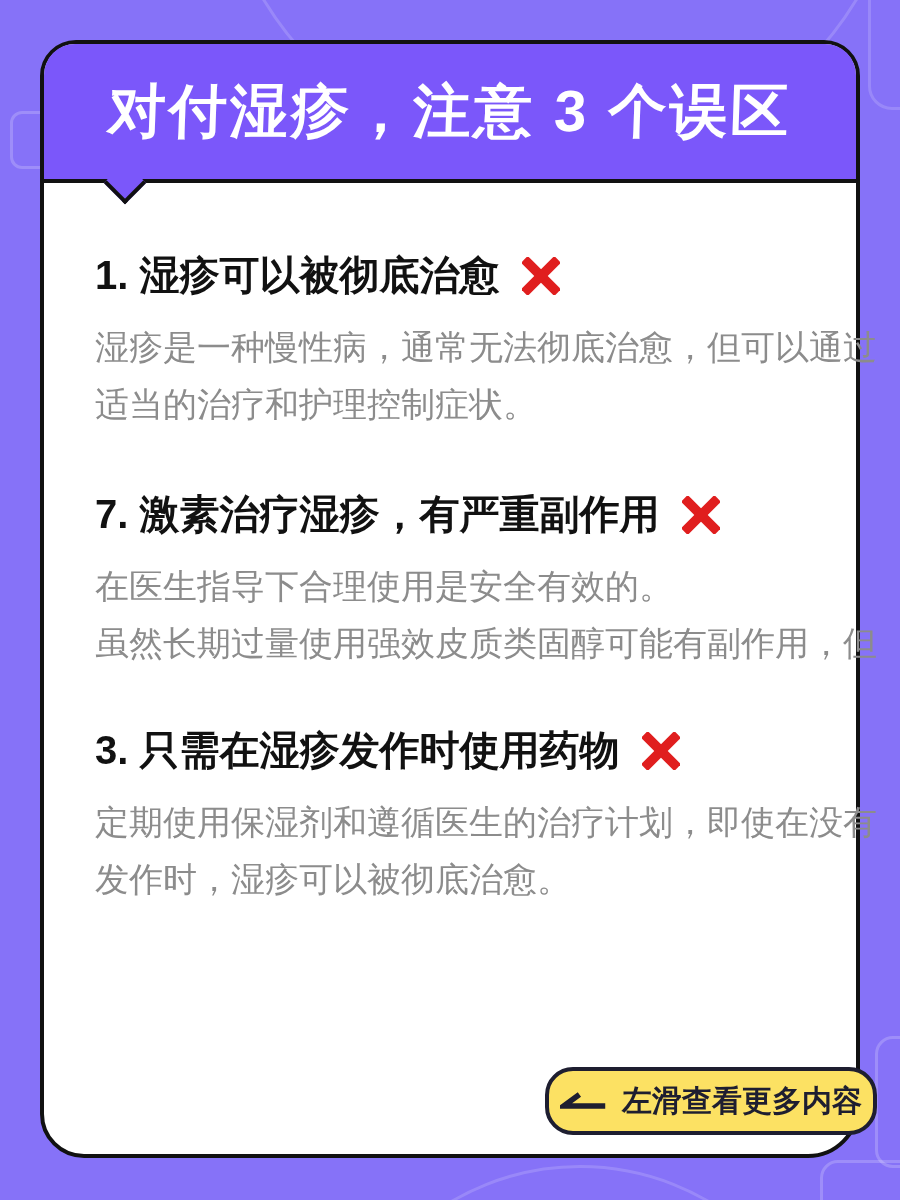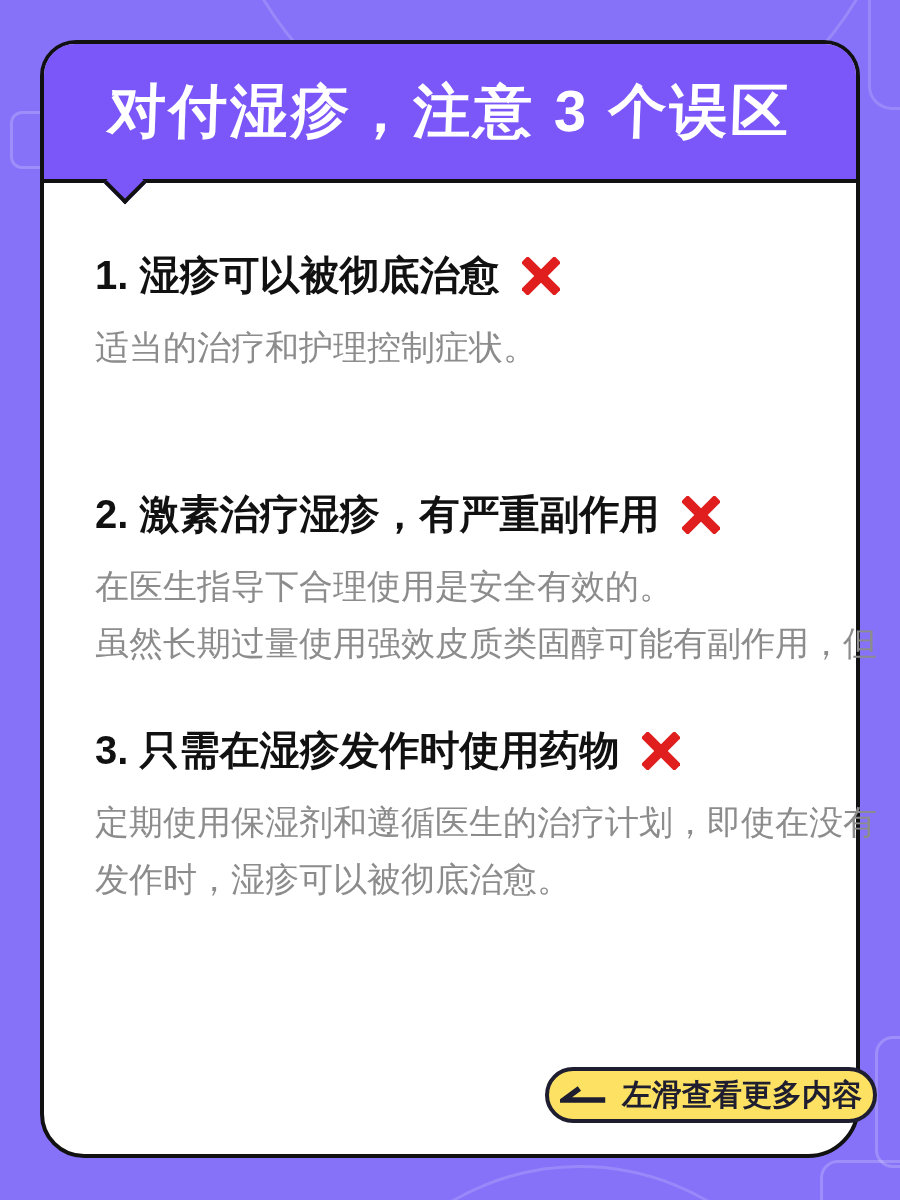--- a/index.html
+++ b/index.html
@@ -71,21 +71,21 @@
   .section-body {
     margin-top:16px;
     font-size:34px; color:#8C8C8C;
     line-height:57px;
     white-space:nowrap;
   }
 
   
   .swipe-button {
     position:absolute; left:545px; top:1067px;
-    width:332px; height:56px;
+    width:332px; height:68px;
     background:#FCE163;
     border:4px solid #1E1E30;
     border-radius:28px;
     display:flex; align-items:center; justify-content:center;
     gap:14px;
     z-index:2;
     cursor:pointer;
   }
   .swipe-button-label {
     font-size:30px; font-weight:800; color:#1E1E30;
@@ -114,27 +114,28 @@
     <div class="section-heading">
       <span>1. 湿疹可以被彻底治愈</span>
       <span class="cross-icon">
         <svg width="38" height="38" viewBox="0 0 40 40">
           <line x1="6" y1="6" x2="34" y2="34" stroke="#E01E1E" stroke-width="10" stroke-linecap="square"></line>
           <line x1="34" y1="6" x2="6" y2="34" stroke="#E01E1E" stroke-width="10" stroke-linecap="square"></line>
         </svg>
       </span>
     </div>
     <div class="section-body">
+      <div>湿疹是一种慢性病，通常无法彻底治愈，但可以通过</div>
       <div>适当的治疗和护理控制症状。</div>
     </div>
   </div>
 
   <div class="section section-2">
     <div class="section-heading">
-      <span>2. 激素治疗湿疹，有严重副作用</span>
+      <span>7. 激素治疗湿疹，有严重副作用</span>
       <span class="cross-icon">
         <svg width="38" height="38" viewBox="0 0 40 40">
           <line x1="6" y1="6" x2="34" y2="34" stroke="#E01E1E" stroke-width="10" stroke-linecap="square"></line>
           <line x1="34" y1="6" x2="6" y2="34" stroke="#E01E1E" stroke-width="10" stroke-linecap="square"></line>
         </svg>
       </span>
     </div>
     <div class="section-body">
       <div>在医生指导下合理使用是安全有效的。</div>
       <div>虽然长期过量使用强效皮质类固醇可能有副作用，但</div>

